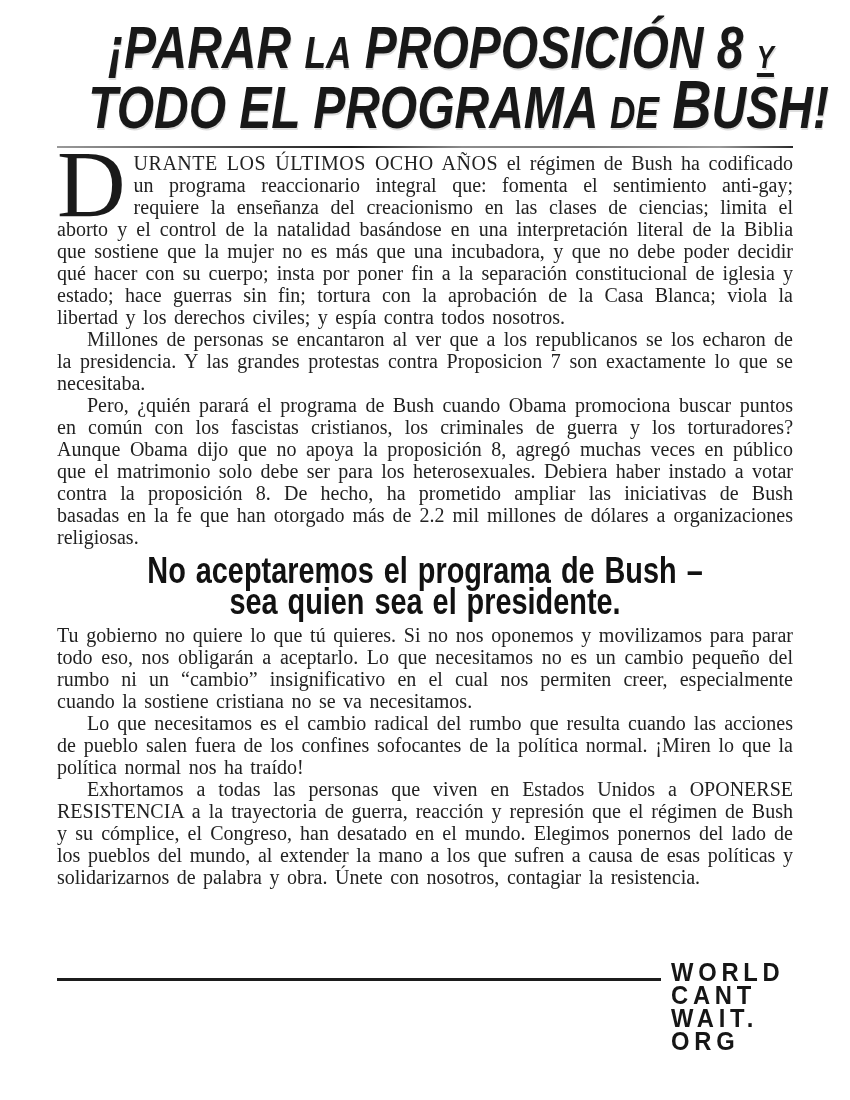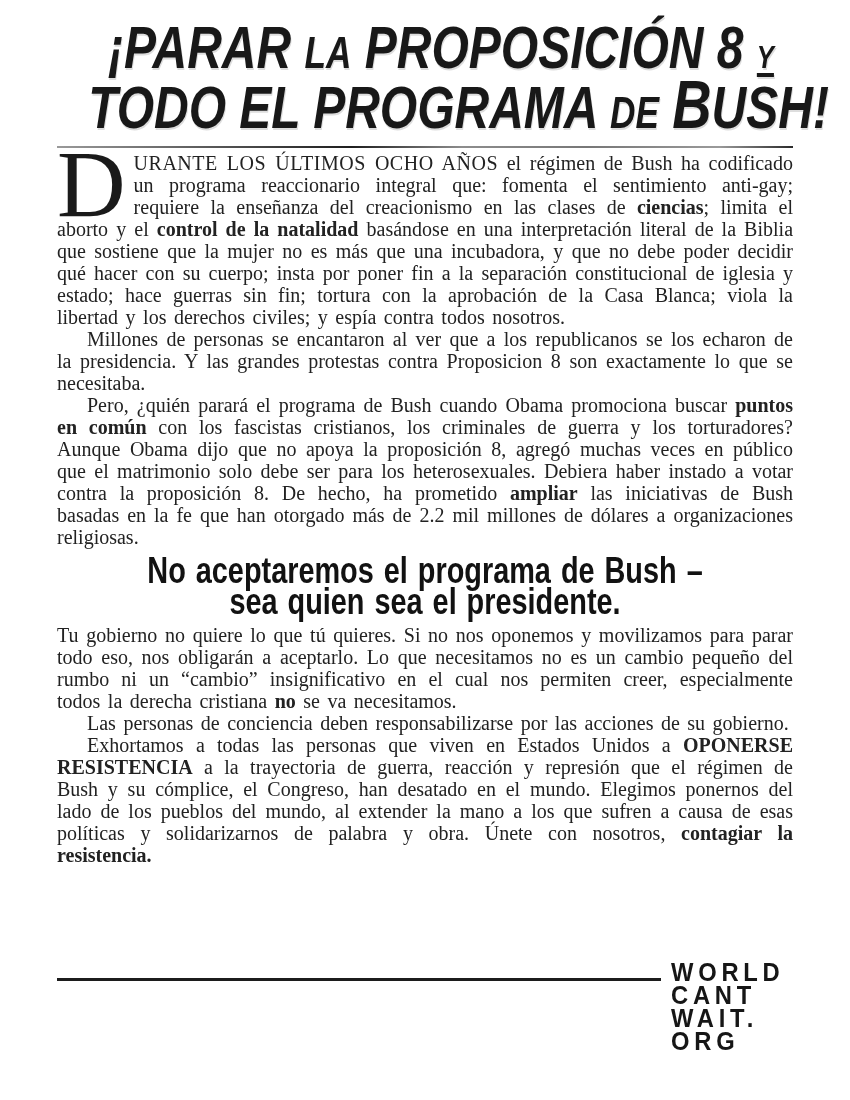--- a/index.html
+++ b/index.html
@@ -36,21 +36,21 @@
     background:linear-gradient(90deg,#9a9a9a,#555 22%,#1e1e1e 40%,#8d8d8d 55%,#777 72%,#9a9a9a 90%,#2a2a2a);
   }
   
   .bodytext{
     position:absolute;top:152px;left:57px;width:736px;
     font-size:20px;line-height:22px;text-align:justify;
     word-spacing:2.5px;
   }
   .para{margin:0;}
   .indent{text-indent:30px;}
-  .seg-b{font-weight:bold;}
+  .seg-b{font-weight:normal;}
   .dropcap{
     float:left;
     font-family:"Liberation Serif",serif;
     font-size:95px;line-height:66px;height:66px;
     padding-right:8px;color:#1a1a1a;
   }
   .lead-caps{font-weight:normal;letter-spacing:0.5px;}
   
   .subhead{
     margin:7px 0 7px 0;text-align:center;
@@ -80,30 +80,30 @@
     <div class="t-line"><span class="s-xl">¡PARAR</span><span class="s-xl"> </span><span class="s-md">LA</span><span class="s-xl"> </span><span class="s-xl">PROPOSICIÓN 8</span><span class="s-xl"> </span><span class="s-smu">Y</span></div>
     <div class="t-line"><span class="s-xl">TODO EL PROGRAMA </span><span class="s-md">DE</span><span class="s-xl"> </span><span class="s-xxl">B</span><span class="s-xl">USH!</span></div>
   </header>
 
   <div class="toprule"></div>
 
   <main class="bodytext">
     <p class="para">
       <span class="dropcap">D</span><span><span class="seg-b lead-caps">URANTE LOS ÚLTIMOS OCHO AÑOS</span><span> el régimen de Bush ha codificado un programa reaccionario integral que: fomenta el sentimiento anti-gay; requiere la enseñanza del creacionismo en las clases de </span><span class="seg-b">ciencias</span><span>; limita el aborto y el </span><span class="seg-b">control de la natalidad</span><span> basándose en una interpretación  literal de la Biblia que sostiene que la mujer no es más que una incubadora, y que no debe poder decidir qué hacer con su cuerpo; insta por poner fin a la separación constitucional de iglesia y estado; hace guerras sin fin; tortura con la aprobación de la Casa Blanca; viola la libertad y los derechos civiles; y espía contra todos nosotros.</span></span>
     </p>
-    <p class="para indent"><span>Millones de personas se encantaron al ver que a los republicanos se los echaron de la presidencia. Y las grandes protestas contra Proposicion 8 son exactamente lo que se necesitaba.</span></p>
+    <p class="para indent"><span>Millones de personas se encantaron al ver que a los republicanos se los echaron de la presidencia. Y las grandes protestas contra Proposicion 7 son exactamente lo que se necesitaba.</span></p>
     <p class="para indent"><span>Pero, ¿quién parará el programa de Bush cuando Obama promociona buscar </span><span class="seg-b">puntos en común</span><span> con los fascistas cristianos, los criminales de guerra y los torturadores? Aunque Obama dijo que no apoya la proposición 8, agregó muchas veces en público que el matrimonio solo debe ser para los heterosexuales. Debiera haber instado a votar contra la proposición 8. De hecho, ha prometido </span><span class="seg-b">ampliar</span><span> las iniciativas de Bush basadas en la fe que han otorgado más de 2.2 mil millones de dólares a organizaciones religiosas.</span></p>
 
     <h2 class="subhead">
       <span>No aceptaremos el programa de Bush –</span><br>
       <span>sea quien sea el presidente.</span>
     </h2>
 
-    <p class="para"><span>Tu gobierno no quiere lo que tú quieres. Si no nos oponemos y movilizamos para parar todo eso, nos obligarán a aceptarlo. Lo que necesitamos no es un cambio pequeño del rumbo ni un “cambio” insignificativo en el cual nos permiten creer, especialmente todos la derecha cristiana </span><span class="seg-b">no</span><span> se va necesitamos.</span></p>
-    <p class="para indent"><span>Las personas de conciencia deben responsabilizarse por las acciones de su gobierno.</span></p>
+    <p class="para"><span>Tu gobierno no quiere lo que tú quieres. Si no nos oponemos y movilizamos para parar todo eso, nos obligarán a aceptarlo. Lo que necesitamos no es un cambio pequeño del rumbo ni un “cambio” insignificativo en el cual nos permiten creer, especialmente cuando la sostiene cristiana </span><span class="seg-b">no</span><span> se va necesitamos.</span></p>
+    <p class="para indent"><span>Lo que necesitamos es el cambio radical del rumbo que resulta cuando las acciones de pueblo salen fuera de los confines sofocantes de la política normal. ¡Miren lo que la política normal nos ha traído!</span></p>
     <p class="para indent"><span>Exhortamos a todas las personas que viven en Estados Unidos a </span><span class="seg-b">OPONERSE RESISTENCIA</span><span> a la trayectoria de guerra, reacción y represión que el régimen de Bush y su cómplice, el Congreso, han desatado en el mundo. Elegimos ponernos del lado de los pueblos del mundo, al extender la mano a los que sufren a causa de esas políticas y solidarizarnos de palabra y obra. Únete con nosotros, </span><span class="seg-b">contagiar la resistencia.</span></p>
   </main>
 
   <div class="bottomrule"></div>
 
   <div class="logo">
     <div>WORLD</div>
     <div>CANT</div>
     <div>WAIT.</div>
     <div>ORG</div>

